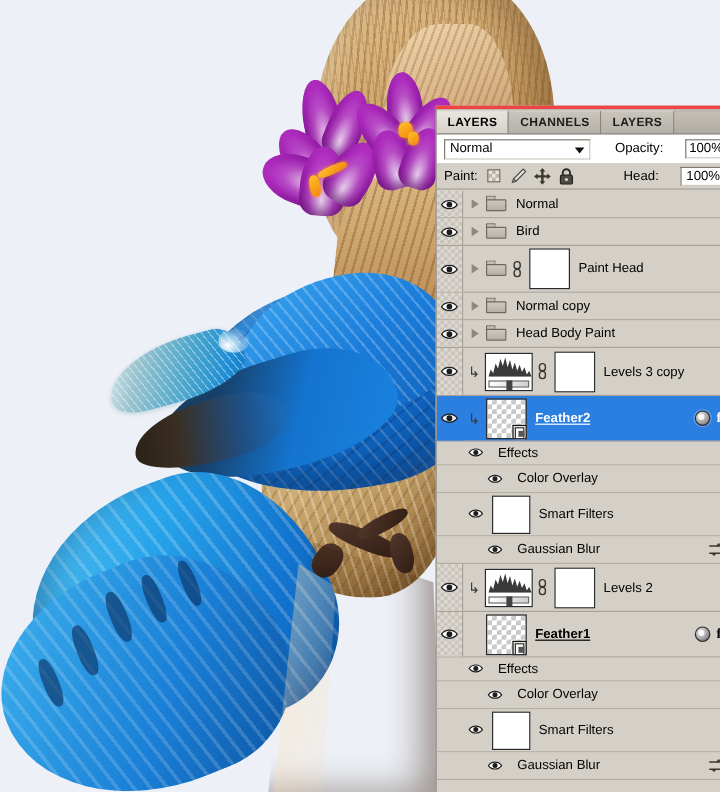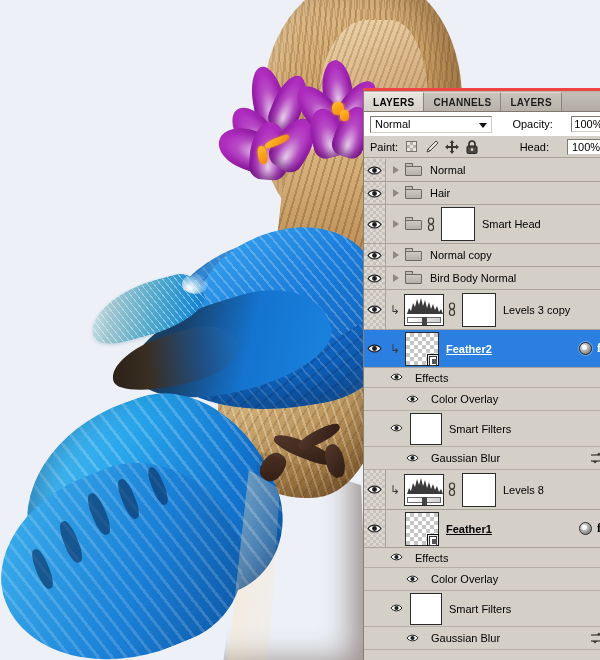--- a/index.html
+++ b/index.html
@@ -558,21 +558,21 @@
             </svg>
           </span>
       </div>
       <span class="twisty">
           <i class="tw-r"></i>
         </span>
       <span class="folder-ico">
           <i class="f-tab"></i>
           <i class="f-body"></i>
         </span>
-      <span class="name">Hair</span>
+      <span class="name">Bird</span>
     </div>
 
     <div class="row" style="height:39px">
       <div class="eyecell">
         <span class="eye">
             <svg width="15" height="11" viewBox="0 0 15 11">
               <path d="M1 5.5 C4 1, 11 1, 14 5.5 C11 10, 4 10, 1 5.5 Z" fill="#fff" stroke="#1d1d1d" stroke-width="1.1"></path>
               <circle cx="7.5" cy="5.5" r="2.4" fill="#1d1d1d"></circle>
             </svg>
           </span>
@@ -584,21 +584,21 @@
           <i class="f-tab"></i>
           <i class="f-body"></i>
         </span>
       <span class="linkico">
         <svg width="8" height="15" viewBox="0 0 8 15">
             <rect x="1.5" y="1" width="5" height="6" rx="2.4" fill="none" stroke="#3a3731" stroke-width="1.2"></rect>
             <rect x="1.5" y="7.5" width="5" height="6" rx="2.4" fill="none" stroke="#3a3731" stroke-width="1.2"></rect>
           </svg>
       </span>
       <span class="mask-thumb"></span>
-      <span class="name">Smart Head</span>
+      <span class="name">Paint Head</span>
     </div>
 
     <div class="row" style="height:23px">
       <div class="eyecell">
         <span class="eye">
             <svg width="15" height="11" viewBox="0 0 15 11">
               <path d="M1 5.5 C4 1, 11 1, 14 5.5 C11 10, 4 10, 1 5.5 Z" fill="#fff" stroke="#1d1d1d" stroke-width="1.1"></path>
               <circle cx="7.5" cy="5.5" r="2.4" fill="#1d1d1d"></circle>
             </svg>
           </span>
@@ -622,21 +622,21 @@
             </svg>
           </span>
       </div>
       <span class="twisty">
           <i class="tw-r"></i>
         </span>
       <span class="folder-ico">
           <i class="f-tab"></i>
           <i class="f-body"></i>
         </span>
-      <span class="name">Bird Body Normal</span>
+      <span class="name">Head Body Paint</span>
     </div>
 
 
     <div class="row" style="height:40px">
       <div class="eyecell">
         <span class="eye">
             <svg width="15" height="11" viewBox="0 0 15 11">
               <path d="M1 5.5 C4 1, 11 1, 14 5.5 C11 10, 4 10, 1 5.5 Z" fill="#fff" stroke="#1d1d1d" stroke-width="1.1"></path>
               <circle cx="7.5" cy="5.5" r="2.4" fill="#1d1d1d"></circle>
             </svg>
@@ -756,21 +756,21 @@
             <i class="lt-knob"></i>
           </span>
       </span>
       <span class="linkico">
         <svg width="8" height="15" viewBox="0 0 8 15">
             <rect x="1.5" y="1" width="5" height="6" rx="2.4" fill="none" stroke="#3a3731" stroke-width="1.2"></rect>
             <rect x="1.5" y="7.5" width="5" height="6" rx="2.4" fill="none" stroke="#3a3731" stroke-width="1.2"></rect>
           </svg>
       </span>
       <span class="mask-thumb"></span>
-      <span class="name">Levels 8</span>
+      <span class="name">Levels 2</span>
     </div>
 
     <div class="row" style="height:38px">
       <div class="eyecell">
         <span class="eye">
             <svg width="15" height="11" viewBox="0 0 15 11">
               <path d="M1 5.5 C4 1, 11 1, 14 5.5 C11 10, 4 10, 1 5.5 Z" fill="#fff" stroke="#1d1d1d" stroke-width="1.1"></path>
               <circle cx="7.5" cy="5.5" r="2.4" fill="#1d1d1d"></circle>
             </svg>
           </span>

